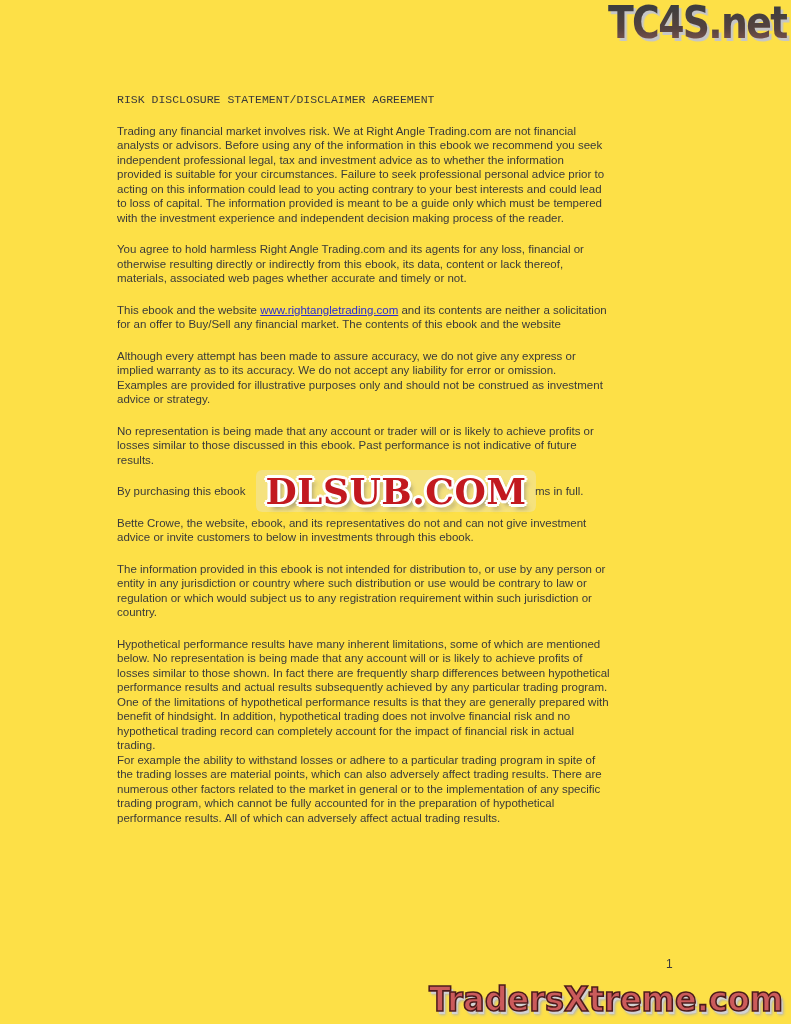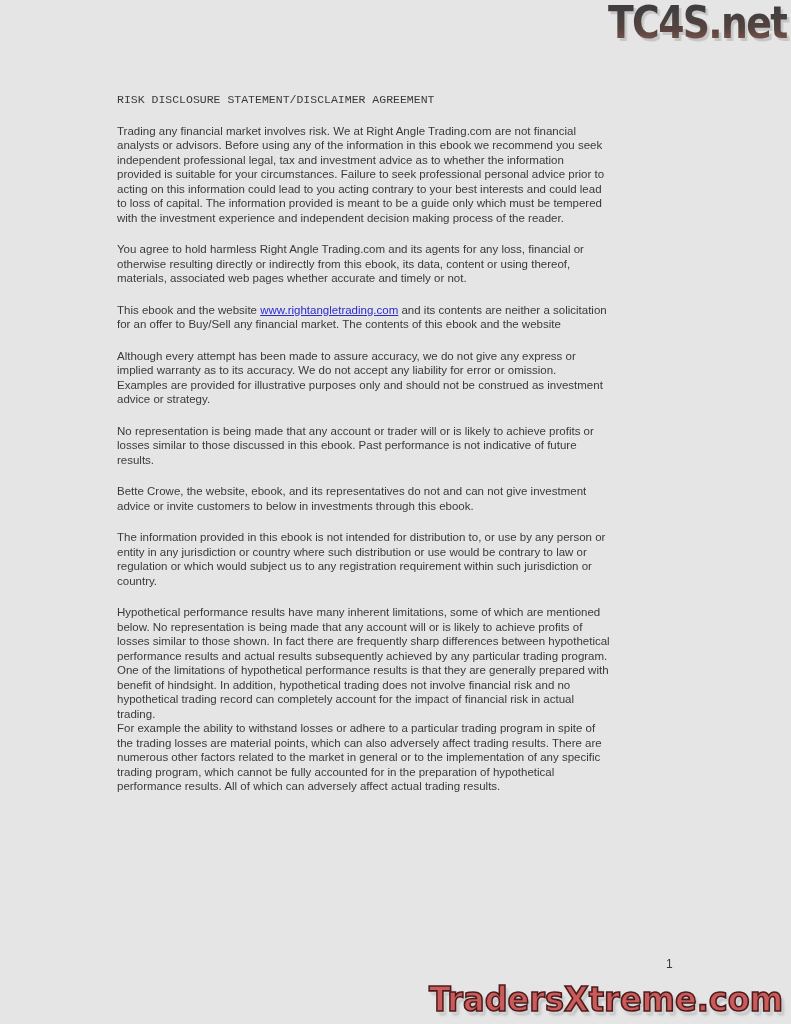--- a/index.html
+++ b/index.html
@@ -1,17 +1,17 @@
 <!DOCTYPE html>
 <html><head>
 <meta charset="utf-8">
 <style>
   html, body { margin:0; padding:0; background:#ffffff; }
   body { width:791px; height:1024px; font-family:"Liberation Sans", sans-serif; }
-  .page { position:relative; width:791px; height:1024px; background:#e5e5e5; overflow:hidden; }
+  .page { position:relative; width:791px; height:1024px; background:#fde047; overflow:hidden; }
 
   
   .header-logo {
     position:absolute; top:-4px; right:4px;
     font-family:"DejaVu Sans", sans-serif;
     font-weight:bold; font-size:45px; letter-spacing:-2px;
     transform:scaleX(0.84); transform-origin:100% 0;
     background:linear-gradient(180deg,#3e3e3e 20%, #55433f 62%, #8a5a52 95%);
     -webkit-background-clip:text; background-clip:text; color:transparent;
     filter:drop-shadow(3px 3px 0.5px #c6c6c6);
@@ -72,37 +72,43 @@
 
     <p class="para">Trading any financial market involves risk. We at Right Angle Trading.com are not financial
 analysts or advisors. Before using any of the information in this ebook we recommend you seek
 independent professional legal, tax and investment advice as to whether the information
 provided is suitable for your circumstances. Failure to seek professional personal advice prior to
 acting on this information could lead to you acting contrary to your best interests and could lead
 to loss of capital. The information provided is meant to be a guide only which must be tempered
 with the investment experience and independent decision making process of the reader.</p>
 
     <p class="para">You agree to hold harmless Right Angle Trading.com and its agents for any loss, financial or
-otherwise resulting directly or indirectly from this ebook, its data, content or using thereof,
+otherwise resulting directly or indirectly from this ebook, its data, content or lack thereof,
 materials, associated web pages whether accurate and timely or not.</p>
 
     <p class="para web">
         <span class="line"><span>This ebook and the website </span><a class="link">www.rightangletrading.com</a><span> and its contents are neither a solicitation</span></span>
         <span class="line">for an offer to Buy/Sell any financial market. The contents of this ebook and the website</span>
       </p>
 
     <p class="para">Although every attempt has been made to assure accuracy, we do not give any express or
 implied warranty as to its accuracy. We do not accept any liability for error or omission.
 Examples are provided for illustrative purposes only and should not be construed as investment
 advice or strategy.</p>
 
     <p class="para">No representation is being made that any account or trader will or is likely to achieve profits or
 losses similar to those discussed in this ebook. Past performance is not indicative of future
 results.</p>
 
+    <div class="purchase">
+        <span class="p-left">By purchasing this ebook</span>
+        <span class="p-frag">te</span>
+        <span class="p-right">ms in full.</span>
+        <div class="dlsub">DLSUB.COM</div>
+      </div>
 
     <p class="para">Bette Crowe, the website, ebook, and its representatives do not and can not give investment
 advice or invite customers to below in investments through this ebook.</p>
 
     <p class="para">The information provided in this ebook is not intended for distribution to, or use by any person or
 entity in any jurisdiction or country where such distribution or use would be contrary to law or
 regulation or which would subject us to any registration requirement within such jurisdiction or
 country.</p>
 
     <p class="para hypo">Hypothetical performance results have many inherent limitations, some of which are mentioned

